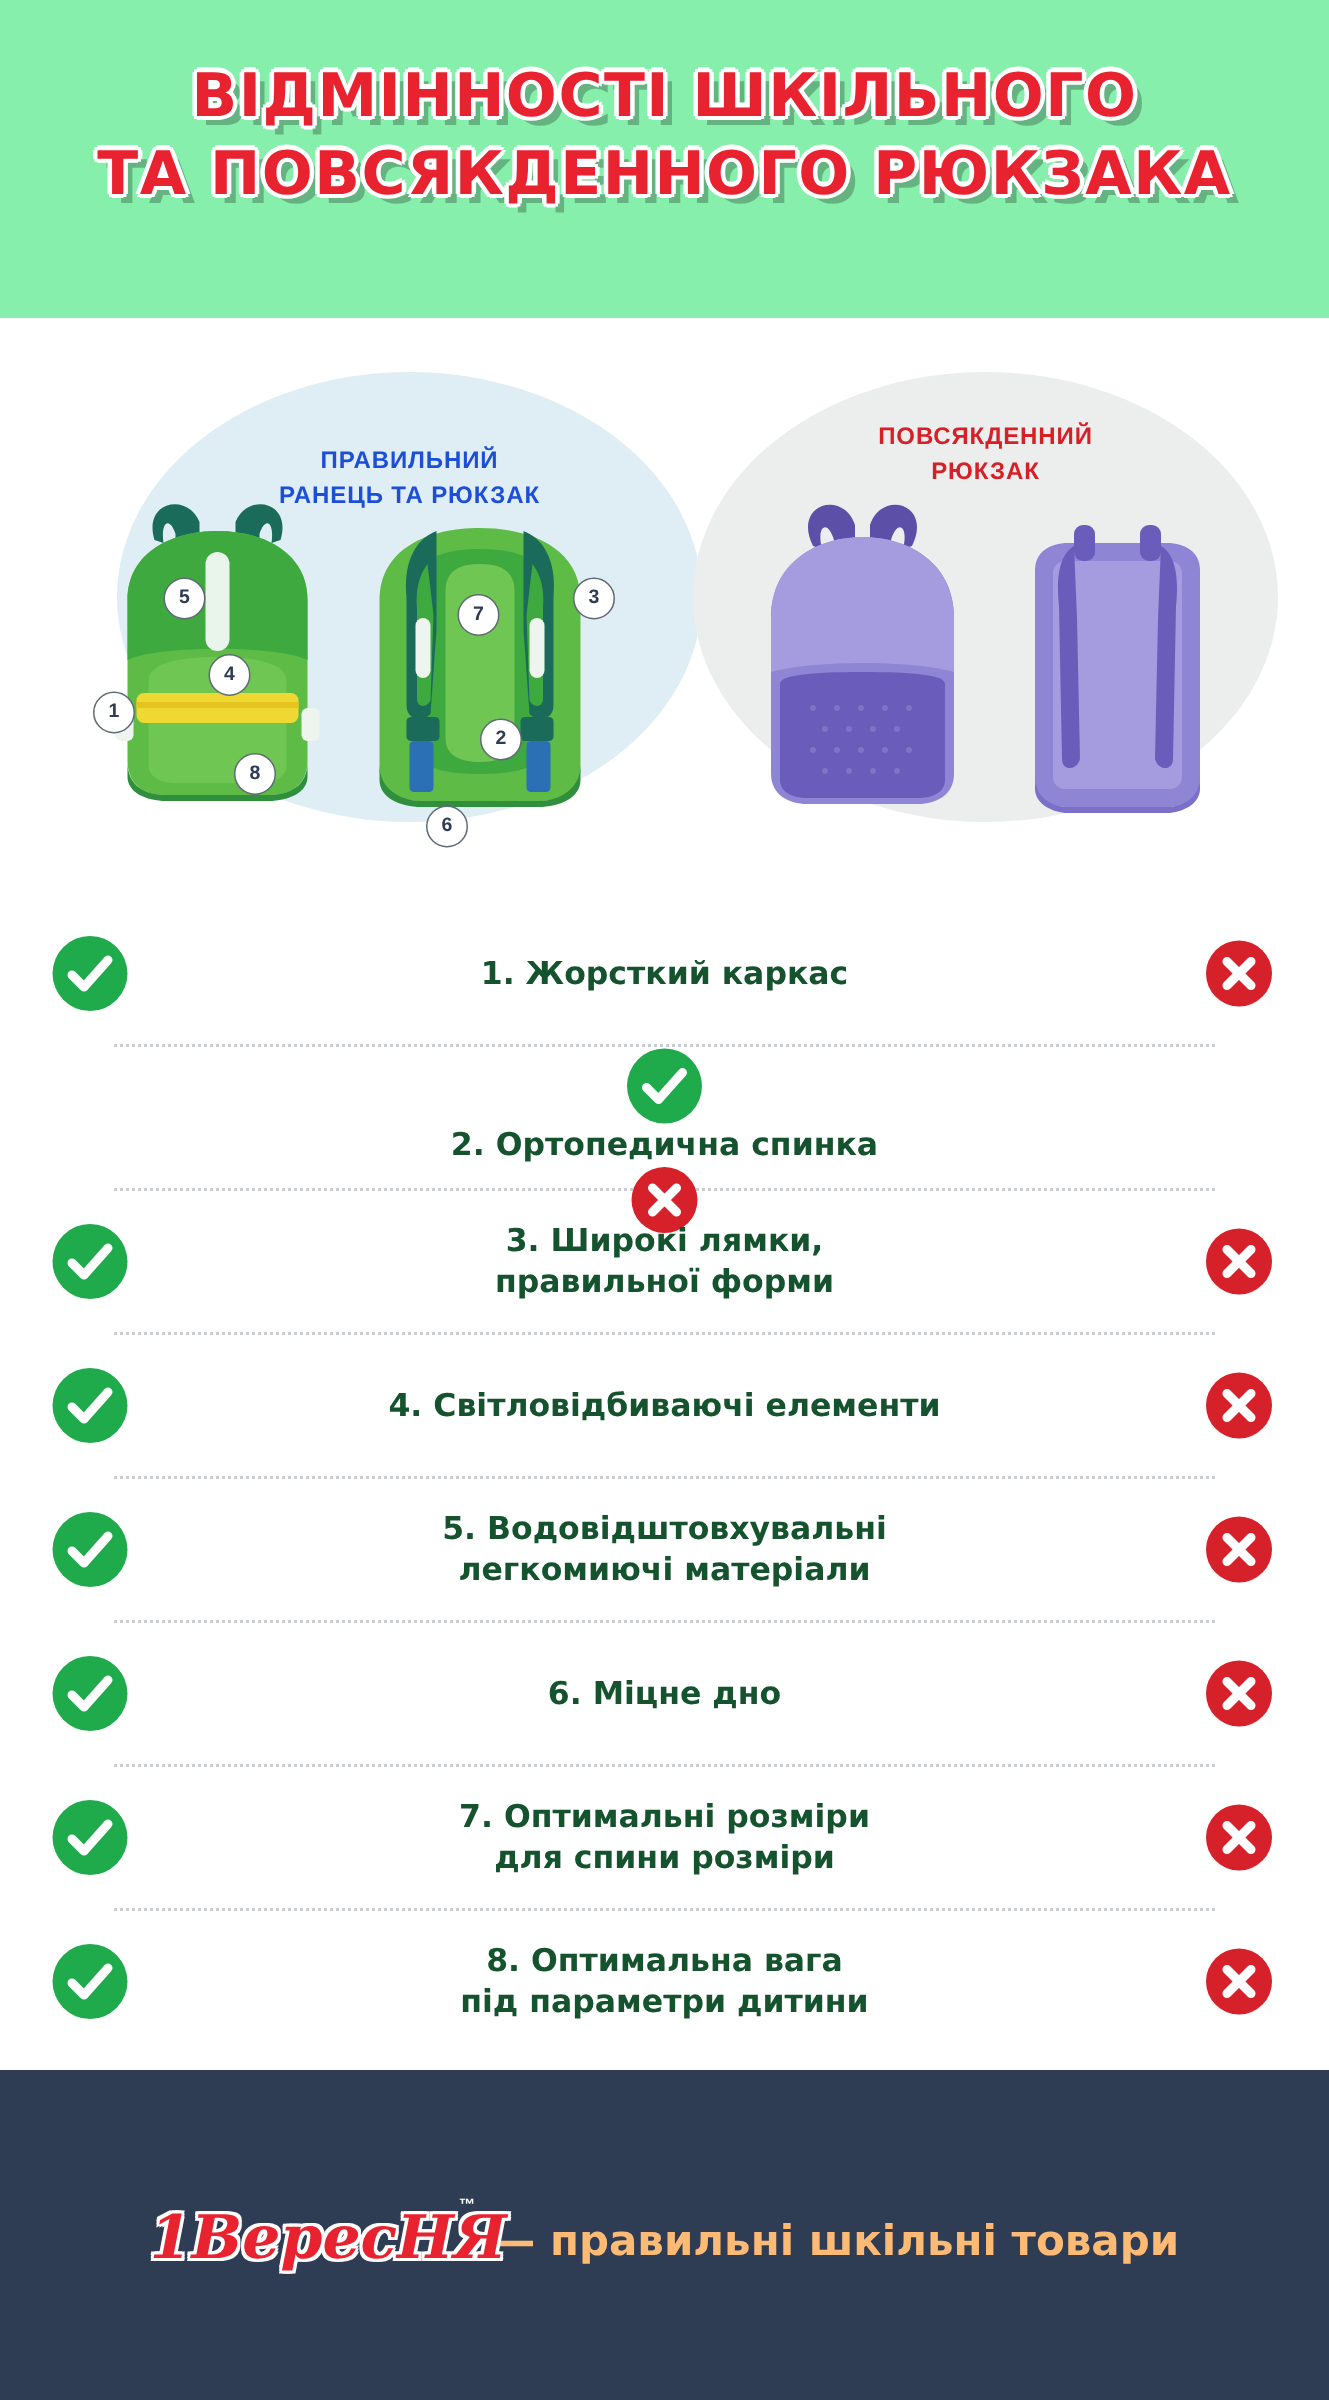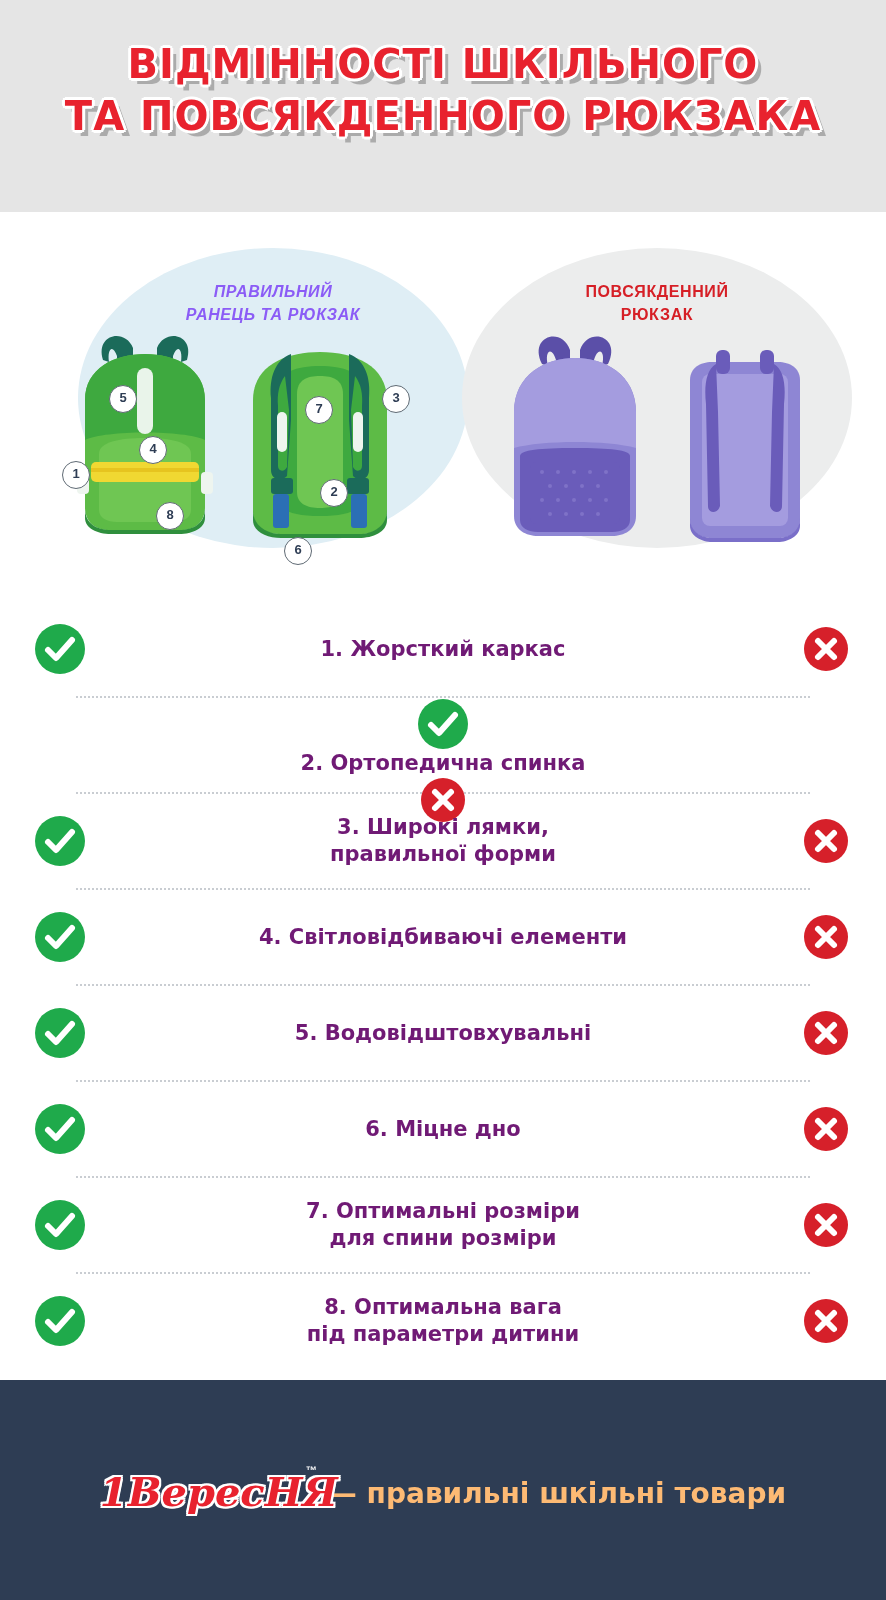--- a/index.html
+++ b/index.html
@@ -8,21 +8,21 @@
     background:#ffffff;
     font-family:"Liberation Sans", sans-serif;
     overflow:hidden;
     position:relative;
   }
   .page{width:886px;height:1600px;position:relative;background:#fff;}
 
   
   .header{
     position:absolute;left:0;top:0;width:886px;height:212px;
-    background:#e5e5e5;
+    background:#86efac;
   }
   .header-inner{
     position:absolute;left:0;top:38px;width:886px;text-align:center;
   }
   .title-line{
     font-weight:bold;
     font-size:40px;
     letter-spacing:1px;
     color:#e8222e;
     line-height:52px;
@@ -44,36 +44,36 @@
   .blob-left{
     left:78px;top:36px;width:390px;height:300px;background:#dfeef5;
   }
   .blob-right{
     left:462px;top:36px;width:390px;height:300px;background:#eceded;
   }
   .cap{
     position:absolute;text-align:center;font-weight:bold;font-size:16px;
     line-height:23px;letter-spacing:0.6px;
   }
-  .cap-left{left:78px;top:68px;width:390px;color:#8b5cf6;font-style:italic;}
+  .cap-left{left:78px;top:84px;width:390px;color:#1d4ed8;}
   .cap-right{left:462px;top:68px;width:390px;color:#d61f26;}
 
   
   .svg-wrap{position:absolute;}
 
   
   .list{
     position:absolute;left:0;top:602px;width:886px;height:770px;
   }
   .row{
     position:relative;width:886px;display:flex;align-items:center;
     justify-content:space-between;
   }
   .row-text{
-    flex:1;text-align:center;color:#701a75;font-weight:bold;font-size:21px;
+    flex:1;text-align:center;color:#14532d;font-weight:bold;font-size:21px;
     line-height:27px;
     font-family:"DejaVu Sans", sans-serif;
   }
   .mark{width:120px;display:flex;justify-content:center;}
   .dotted{
     height:0;border-top:2px dotted #c9cdd2;margin:0 76px;
   }
 
   
   .footer{
@@ -320,20 +320,21 @@
 
     <div class="row" style="height:94px;justify-content:space-between;">
       <div class="mark">
         <svg width="52" height="52" viewBox="0 0 52 52">
             <circle cx="26" cy="26" r="25" fill="#1faa4b"></circle>
             <path d="M14 27 l8 8 l16 -18" stroke="#fff" stroke-width="6" fill="none" stroke-linecap="round" stroke-linejoin="round"></path>
           </svg>
       </div>
       <div class="row-text">
         <div>5. Водовідштовхувальні</div>
+        <div>легкомиючі матеріали</div>
       </div>
       <div class="mark">
         <svg width="46" height="46" viewBox="0 0 46 46">
             <circle cx="23" cy="23" r="22" fill="#d6202a"></circle>
             <path d="M15 15 l16 16 M31 15 l-16 16" stroke="#fff" stroke-width="6" stroke-linecap="round"></path>
           </svg>
       </div>
     </div>
     <div class="dotted"></div>
 

